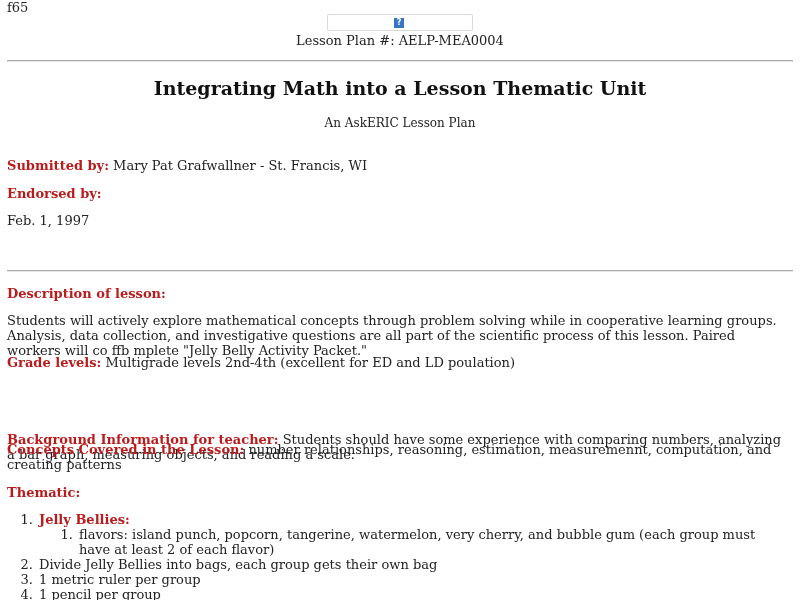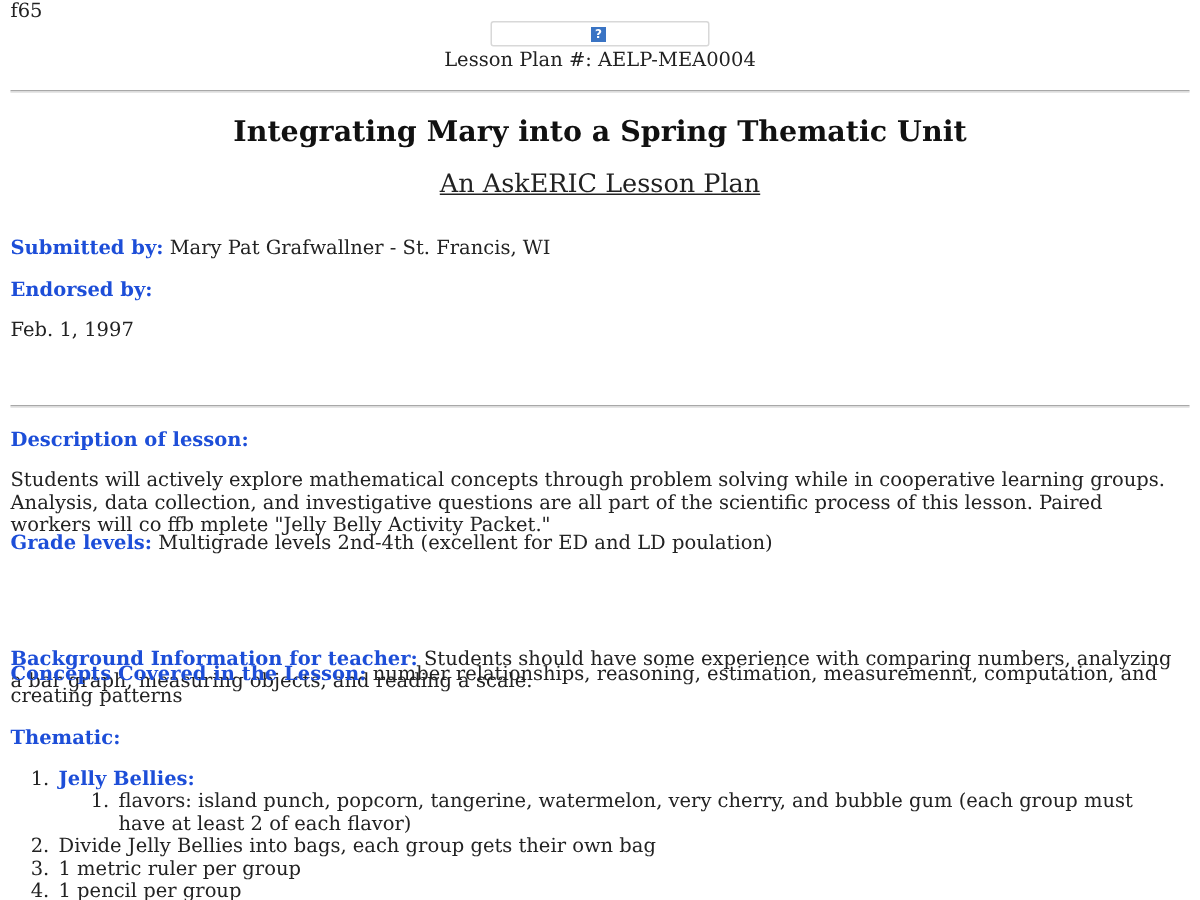--- a/index.html
+++ b/index.html
@@ -76,29 +76,28 @@
       font-weight: bold;
       color: #111;
       line-height: 22px;
     }
     .subtitle {
       position: absolute;
       top: 116px;
       left: 0;
       width: 800px;
       text-align: center;
-      font-size: 17px;
-      text-decoration: underline;
+      font-size: 12px;
     }
     .block {
       position: absolute;
       left: 7px;
       width: 786px;
     }
-    b { color: #1d4ed8; }
+    b { color: #b91c1c; }
     ol.materials {
       position: absolute;
       left: 0;
       top: 512px;
       margin: 0;
       padding-left: 37px;
       width: 750px;
     }
     ol.materials li { padding-left: 2px; }
     ol.sub {
@@ -112,21 +111,21 @@
 <div class="page-id">f65</div>
 
 <div class="top-input">
   <div class="help-icon">?</div>
 </div>
 
 <div class="lesson-num">Lesson Plan #: AELP-MEA0004</div>
 
 <hr class="rule" style="top:60px;">
 
-<div class="title">Integrating Mary into a Spring Thematic Unit</div>
+<div class="title">Integrating Math into a Lesson Thematic Unit</div>
 <div class="subtitle">An AskERIC Lesson Plan</div>
 
 <div class="block" style="top:158px;">
   <b>Submitted by:</b><span> Mary Pat Grafwallner - St. Francis, WI</span>
 </div>
 
 <div class="block" style="top:186px;">
   <b>Endorsed by:</b>
 </div>
 

